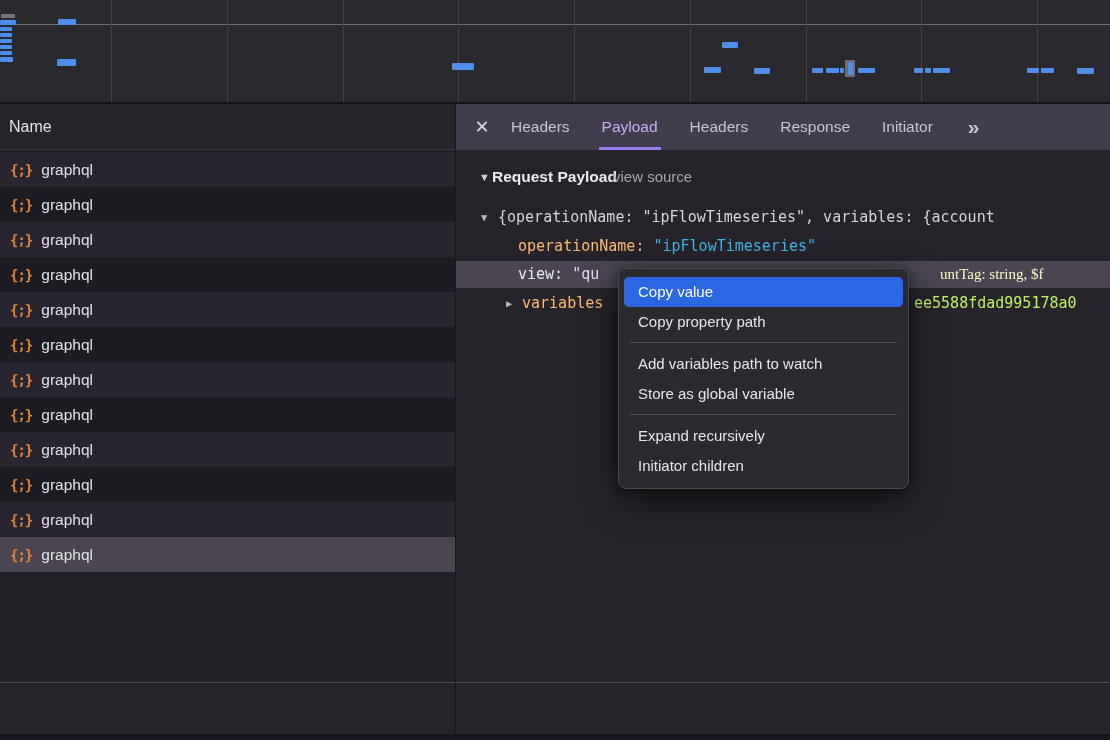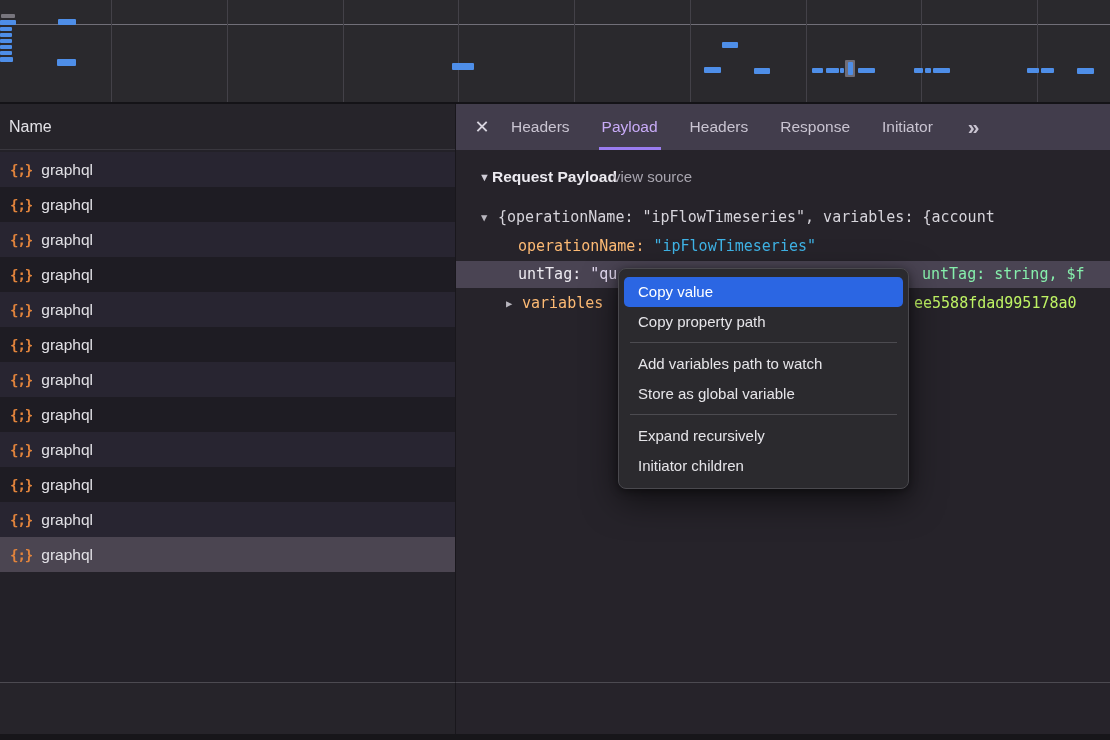--- a/index.html
+++ b/index.html
@@ -56,21 +56,21 @@
   .tree-row .tri { position:absolute; font-size:10.5px; color:#b8b6be; }
   .k { color:#fdba74; }
   .s { color:#3fb3e6; }
   #row-root   { top:54px; }
   #row-root .tri { left:25px; }
   #row-root .txt { position:absolute; left:42px; }
   #row-opname { top:83px; }
   #row-opname .txt { position:absolute; left:62px; }
   #row-query  { top:111px; background:#4a4453; color:#eceaf0; }
   #row-query .txt { position:absolute; left:62px; }
-  #row-query .frag-right { position:absolute; left:466px; color:#86efac; }
+  #row-query .frag-right { position:absolute; left:484px; color:#fef9c3;font-family:Liberation Serif, serif; }
   #row-query .s { color:#e3d9f0; }
   #row-vars   { top:140px; }
   #row-vars .tri { left:50px; }
   #row-vars .txt { position:absolute; left:66px; }
   #row-vars .frag-right { position:absolute; left:458px; color:#bef264; }
 
   
   #context-menu { position:absolute; left:618px; top:268px; width:291px;
                   background:#2b2a2e; border:1px solid #4a494e; border-radius:8px;
                   box-shadow:0 12px 34px rgba(0,0,0,.55), 0 2px 8px rgba(0,0,0,.4);
@@ -219,21 +219,21 @@
       </div>
 
       <div class="tree-row" id="row-opname">
         <span class="txt">
           <span class="k">operationName: </span><span class="s">"ipFlowTimeseries"</span>
         </span>
       </div>
 
       <div class="tree-row" id="row-query">
         <span class="txt">
-          <span>untTag: </span><span class="s">"qu</span>
+          <span>view: </span><span class="s">"qu</span>
         </span>
         <span class="frag-right">untTag: string, $f</span>
       </div>
 
       <div class="tree-row" id="row-vars">
         <span class="tri">▶</span>
         <span class="txt k">variables</span>
         <span class="frag-right">ee5588fdad995178a0</span>
       </div>
     </div>

